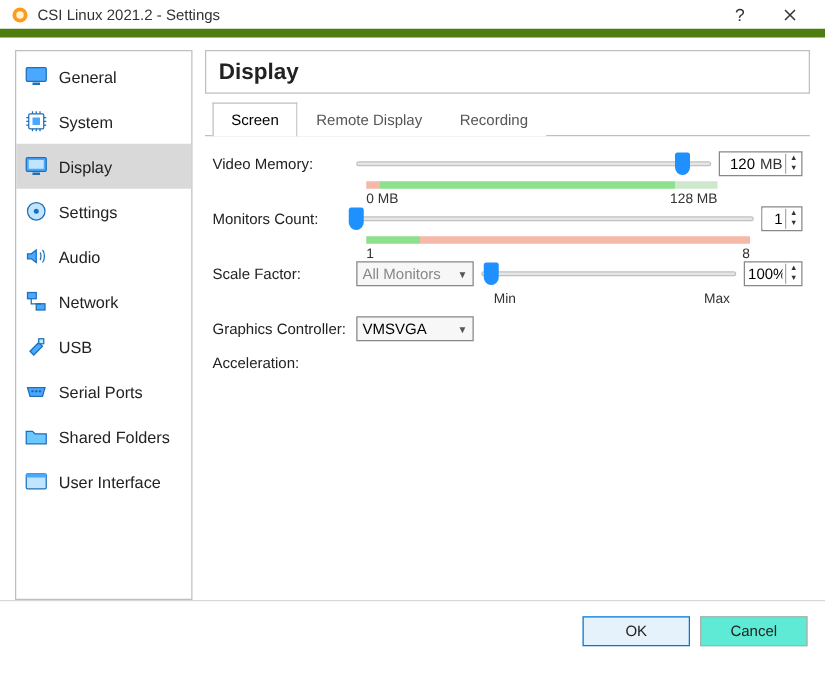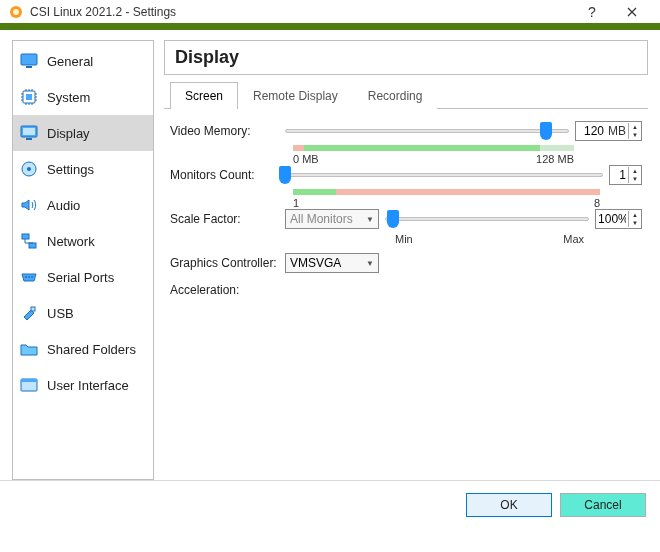--- a/index.html
+++ b/index.html
@@ -134,36 +134,36 @@
             <rect x="3" y="3" width="7" height="5" fill="#4aa8ff" stroke="#1e6fb8"></rect>
             <rect x="10" y="12" width="7" height="5" fill="#4aa8ff" stroke="#1e6fb8"></rect>
             <path d="M6 8v4h8" stroke="#1e6fb8" fill="none"></path>
           </svg>
         </span>
       <span class="lbl">Network</span>
     </div>
     <div class="item">
       <span class="ic">
           <svg width="20" height="20" viewBox="0 0 20 20">
+            <path d="M5 14 L12 7 L15 10 L8 17 Z" fill="#4aa8ff" stroke="#1e6fb8"></path>
+            <rect x="12" y="4" width="4" height="4" fill="#bfe5ff" stroke="#1e6fb8"></rect>
+          </svg>
+        </span>
+      <span class="lbl">USB</span>
+    </div>
+    <div class="item">
+      <span class="ic">
+          <svg width="20" height="20" viewBox="0 0 20 20">
             <path d="M3 7 L17 7 L15 14 L5 14 Z" fill="#4aa8ff" stroke="#1e6fb8"></path>
             <circle cx="7" cy="10" r="1" fill="#1e6fb8"></circle>
             <circle cx="10" cy="10" r="1" fill="#1e6fb8"></circle>
             <circle cx="13" cy="10" r="1" fill="#1e6fb8"></circle>
           </svg>
         </span>
       <span class="lbl">Serial Ports</span>
-    </div>
-    <div class="item">
-      <span class="ic">
-          <svg width="20" height="20" viewBox="0 0 20 20">
-            <path d="M5 14 L12 7 L15 10 L8 17 Z" fill="#4aa8ff" stroke="#1e6fb8"></path>
-            <rect x="12" y="4" width="4" height="4" fill="#bfe5ff" stroke="#1e6fb8"></rect>
-          </svg>
-        </span>
-      <span class="lbl">USB</span>
     </div>
     <div class="item">
       <span class="ic">
           <svg width="20" height="20" viewBox="0 0 20 20">
             <path d="M2 6h5l2 2h9v8H2z" fill="#6cc8ff" stroke="#1e6fb8"></path>
           </svg>
         </span>
       <span class="lbl">Shared Folders</span>
     </div>
     <div class="item">

